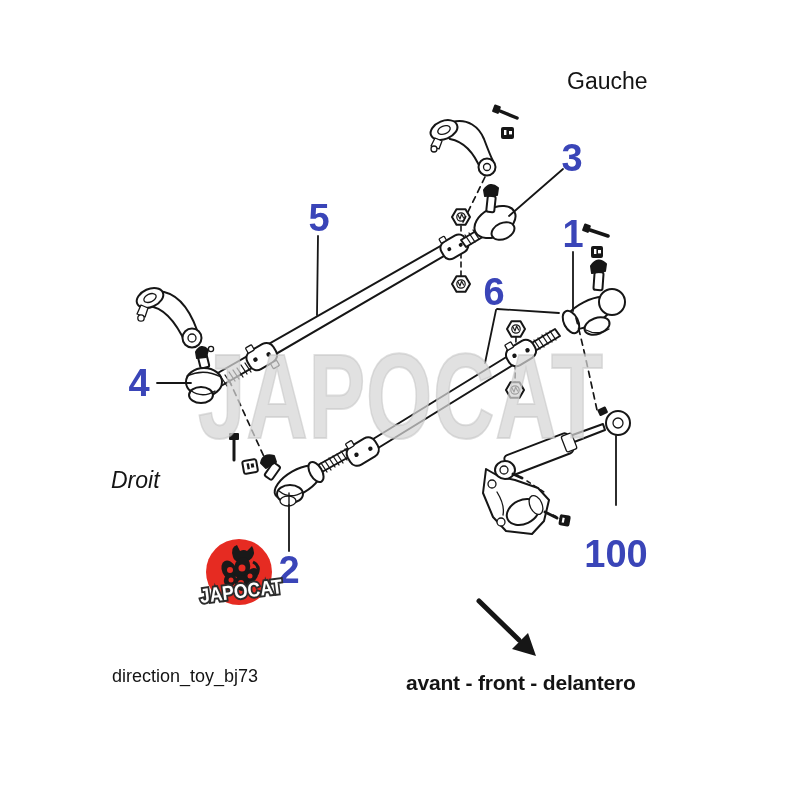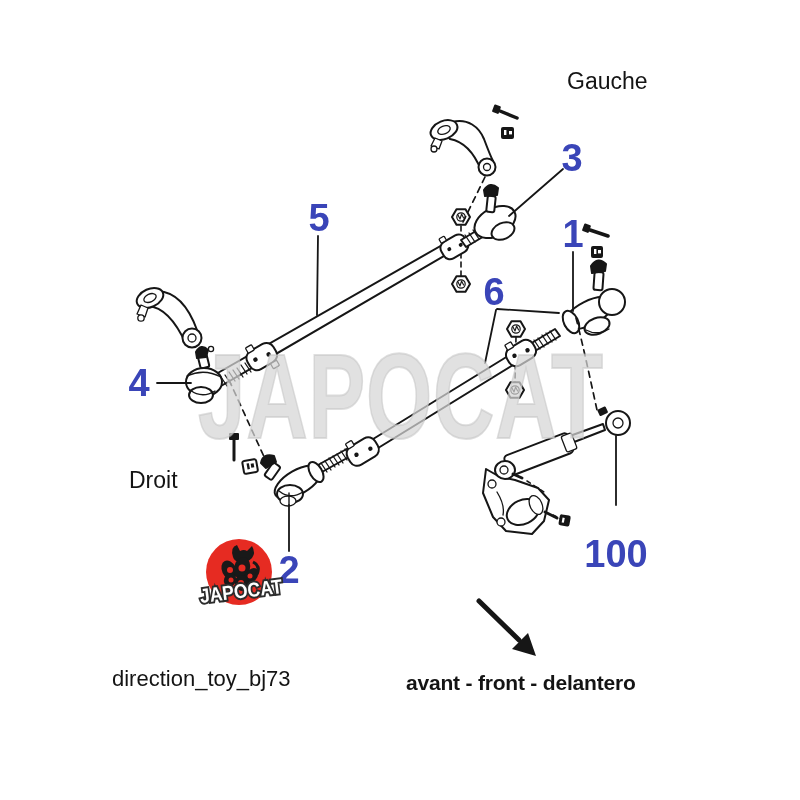--- a/index.html
+++ b/index.html
@@ -11,22 +11,22 @@
   .watermark{
     position:absolute;left:401px;top:396px;z-index:2;
     transform:translate(-50%,-50%) scaleX(0.71);
     font-size:120px;font-weight:bold;white-space:nowrap;
     color:rgba(214,214,214,0.72);
     -webkit-text-stroke:2px rgba(196,196,196,0.55);
     letter-spacing:1px;pointer-events:none;
   }
   .txt{position:absolute;white-space:nowrap;z-index:3;color:#141414;}
   .txt-gauche{left:567px;top:44px;font-size:23px;margin-top:24px;}
-  .txt-droit{left:129px;top:467px;font-size:23px;}
-  .txt-filename{left:112px;top:666px;font-size:22px;}
+  .txt-droit{left:111px;top:467px;font-size:23px;font-style:italic;}
+  .txt-filename{left:112px;top:666px;font-size:18px;}
   .txt-orientation{left:406px;top:671px;font-size:21px;font-weight:bold;letter-spacing:-0.2px;}
   .plabel{
     position:absolute;z-index:4;transform:translate(-50%,-50%);
     font-size:38px;font-weight:bold;color:#3a45b8;line-height:1;white-space:nowrap;
     cursor:pointer;
   }
   .logo{position:absolute;left:189px;top:529px;width:110px;height:86px;z-index:5;}
   .logo svg{position:absolute;left:0;top:0;}
   .logo-word{
     position:absolute;left:52px;top:62px;z-index:6;

